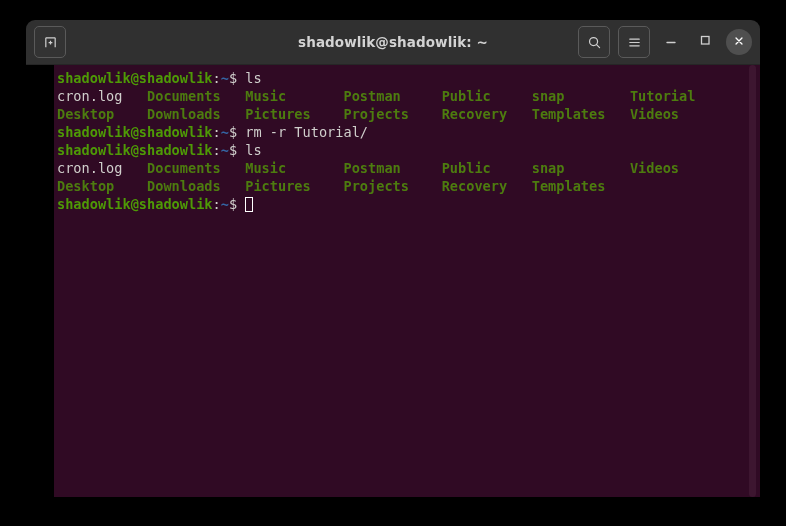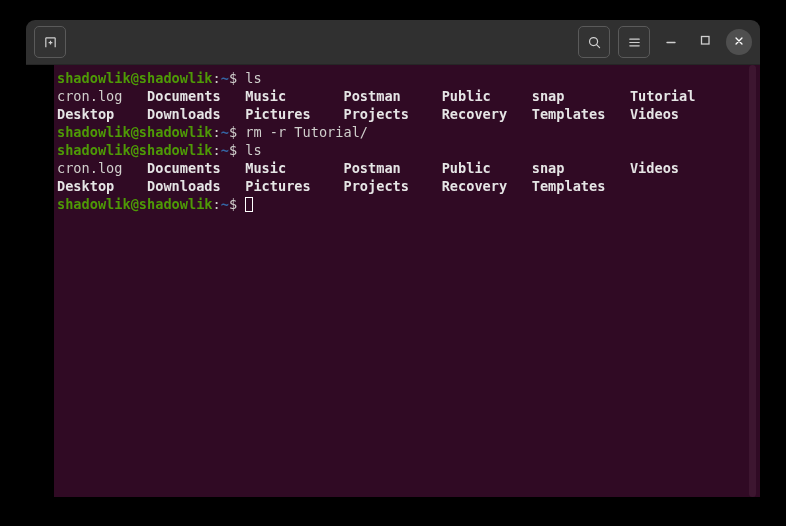--- a/index.html
+++ b/index.html
@@ -101,21 +101,21 @@
     font-size: 13.6px;
     line-height: 18px;
     white-space: pre;
     padding-left: 1px;
     color: #d0cfcc;
   }
   .tline { height: 18px; }
   .c-green { color: #4e9a06; font-weight: bold; }
   .c-blue-tilde { color: #3465a4; font-weight: bold; }
   .c-white { color: #d0cfcc; }
-  .c-dir { color: #e5e5e5; font-weight: bold; }
+  .c-dir { color: #4d7c0f; font-weight: bold; }
   .cursor-box {
     display: inline-block;
     width: 8px;
     height: 15px;
     border: 1.4px solid #ffffff;
     box-sizing: border-box;
     vertical-align: -3px;
   }
   #terminal-scrollbar {
     position: absolute;
@@ -136,20 +136,21 @@
 
     <div class="tb-btn" id="new-tab-button" title="new-tab">
       <span>
         <svg width="15" height="15" viewBox="0 0 16 16">
           <path d="M3 3 V13 M3 3 H13 M13 3 V13" fill="none" stroke="#cfcfcf" stroke-width="1.3"></path>
           <path d="M8 6.2 V10.2 M6 8.2 H10" fill="none" stroke="#cfcfcf" stroke-width="1.3"></path>
         </svg>
       </span>
     </div>
 
+    <div id="titlebar-title">shadowlik@shadowlik: ~</div>
 
     <div id="titlebar-right">
 
       <div class="tb-btn" id="search-button" title="search">
         <span>
           <svg width="15" height="15" viewBox="0 0 16 16">
             <circle cx="7" cy="7" r="4.3" fill="none" stroke="#cfcfcf" stroke-width="1.3"></circle>
             <path d="M10.2 10.2 L13.4 13.4" stroke="#cfcfcf" stroke-width="1.3" stroke-linecap="round"></path>
           </svg>
         </span>

